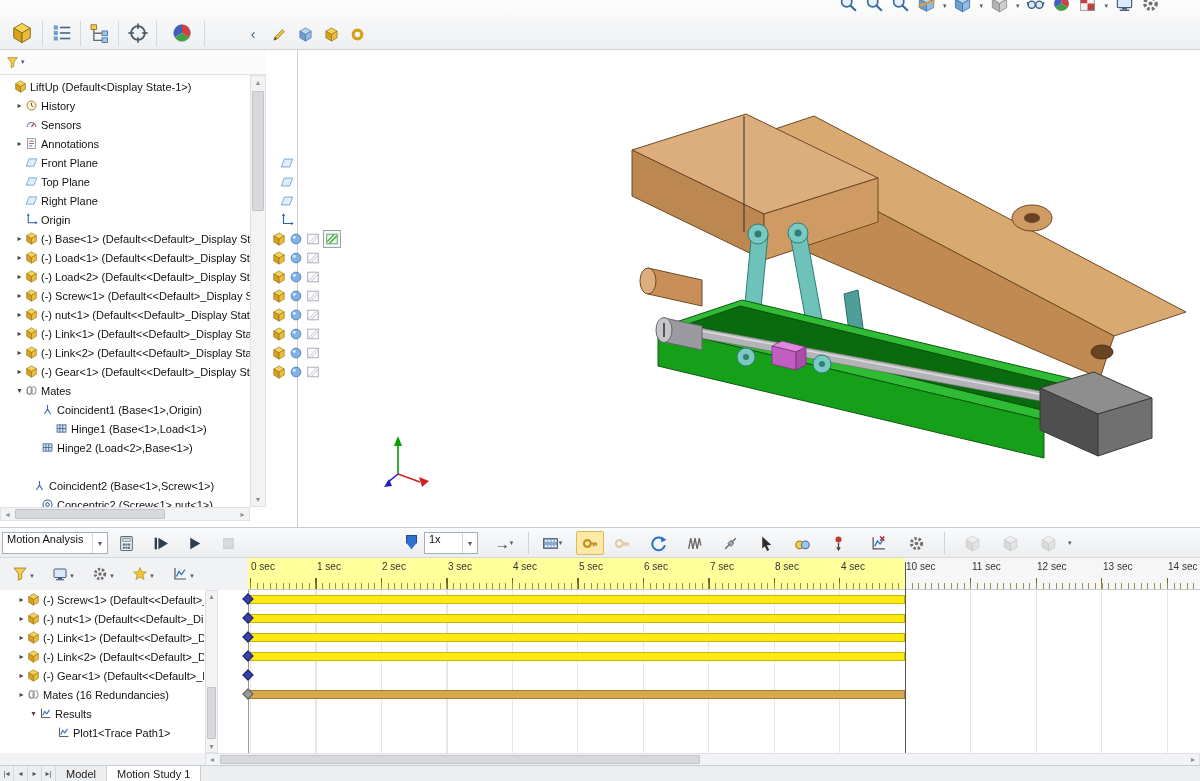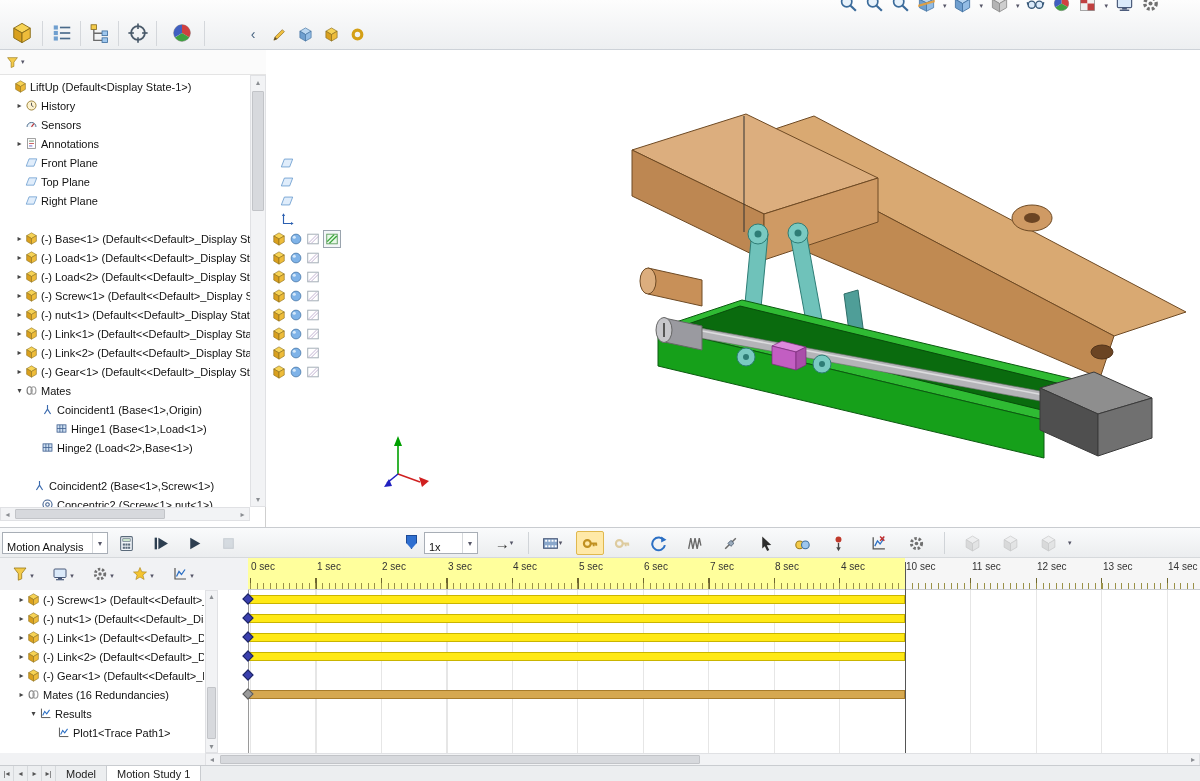--- a/index.html
+++ b/index.html
@@ -15,21 +15,21 @@
 .sm-btn{position:absolute;top:24px;width:22px;height:20px;display:flex;align-items:center;justify-content:center}
 .sm-btn svg{width:15px;height:15px}
 .chev{position:absolute;top:24px;width:14px;height:20px;color:#44617e;font-size:14px;display:flex;align-items:center;justify-content:center}
 .chev::before{content:"\2039"}
 #headsup{position:absolute;right:40px;top:0;height:15px;display:flex;gap:7px;overflow:hidden;align-items:flex-start}
 #headsup .hu{width:19px;height:19px;margin-top:-6px}
 #headsup .hu svg{width:19px;height:19px}
 #headsup .hucaret{font-size:7px;color:#556;margin-top:2px}
 .hucaret::before{content:"\25BE"}
 
-#feature-panel{position:absolute;left:0;top:50px;width:266px;height:477px;background:#fff;border-right:1px solid #cfcfcf}
+#feature-panel{position:absolute;left:0;top:50px;width:298px;height:477px;background:#fff;border-right:1px solid #cfcfcf}
 #filter-bar{position:absolute;left:0;top:0;width:266px;height:25px;background:#fbfbfb;border-bottom:1px solid #e4e4e4;display:flex;align-items:center;padding-left:6px;gap:2px}
 #filter-bar svg{width:13px;height:13px}
 .caret-g{font-size:7px;color:#556}
 .caret-g::before{content:"\25BE"}
 .t-row{position:absolute;left:0;height:19px;width:250px;display:flex;align-items:center;white-space:nowrap;overflow:hidden}
 .arrow{width:11px;flex:none;text-align:center;color:#444;font-size:8px}
 .arrow.r::before{content:"\25B8"}
 .arrow.d::before{content:"\25BE"}
 .i13{width:13px;height:13px;flex:none;margin-right:3px}
 .t-label{flex:1;overflow:hidden;white-space:nowrap}
@@ -49,21 +49,21 @@
 
 #viewport{position:absolute;left:266px;top:50px;width:934px;height:477px;background:#fff}
 
 #motion-panel{position:absolute;left:0;top:527px;width:1200px;height:238px;background:#f1f2f4;border-top:1px solid #c9ccd0}
 #motion-toolbar{position:absolute;left:0;top:0;width:1200px;height:30px;background:linear-gradient(#fafbfc,#ebedef);border-bottom:1px solid #d6d9dc}
 .m-btn{position:absolute;top:3px;width:28px;height:24px;display:flex;align-items:center;justify-content:center;border:1px solid transparent;border-radius:2px}
 .m-btn svg{width:17px;height:17px}
 .m-btn.pressed{background:#ffe9a8;border-color:#e0b84e}
 .m-btn.dis{opacity:.4}
 .msep{position:absolute;top:4px;width:1px;height:22px;background:#d0d4d8}
-.combo{position:absolute;top:4px;height:22px;background:#fff;border:1px solid #a8aeb6;display:flex;align-items:flex-end}
+.combo{position:absolute;top:4px;height:22px;background:#fff;border:1px solid #a8aeb6;display:flex;align-items:flex-start}
 .combo .cl{flex:1;padding:0 4px;overflow:hidden;white-space:nowrap}
 .combo .cc{width:15px;height:100%;border-left:1px solid #d6d9dc;display:flex;align-items:center;justify-content:center;color:#556;font-size:8px}
 .combo .cc::before{content:"\25BE"}
 .g-arrow{font-size:15px;color:#333;line-height:1}
 .g-arrow::before{content:"\2192"}
 #time-thumb{position:absolute;left:406px;top:7px;width:11px;height:14px;background:#2f6fd0;border:1px solid #1c4a96;clip-path:polygon(0 0,100% 0,100% 55%,50% 100%,0 55%)}
 
 .tlh-btn{position:absolute;top:33px;width:34px;height:25px;display:flex;align-items:center;justify-content:center;gap:2px;border:1px solid transparent;border-radius:2px}
 .tlh-btn svg{width:16px;height:16px}
 .tlh-btn .caret-g{margin-top:4px}
@@ -537,20 +537,27 @@
           <use href="#s-plane"></use>
         </svg>
         <span class="t-label">Top Plane</span>
       </div>
     <div class="t-row" style="top:141px;padding-left:14px">
         <span class="arrow"></span>
         <svg class="i13">
           <use href="#s-plane"></use>
         </svg>
         <span class="t-label">Right Plane</span>
+      </div>
+    <div class="t-row" style="top:160px;padding-left:14px">
+        <span class="arrow"></span>
+        <svg class="i13">
+          <use href="#s-origin"></use>
+        </svg>
+        <span class="t-label">Origin</span>
       </div>
     <div class="t-row" style="top:179px;padding-left:14px">
         <span class="arrow r"></span>
         <svg class="i13">
           <use href="#s-cube"></use>
         </svg>
         <span class="t-label">(-) Base&lt;1&gt; (Default&lt;&lt;Default&gt;_Display State 1&gt;)</span>
       </div>
     <div class="t-row" style="top:198px;padding-left:14px">
         <span class="arrow r"></span>

